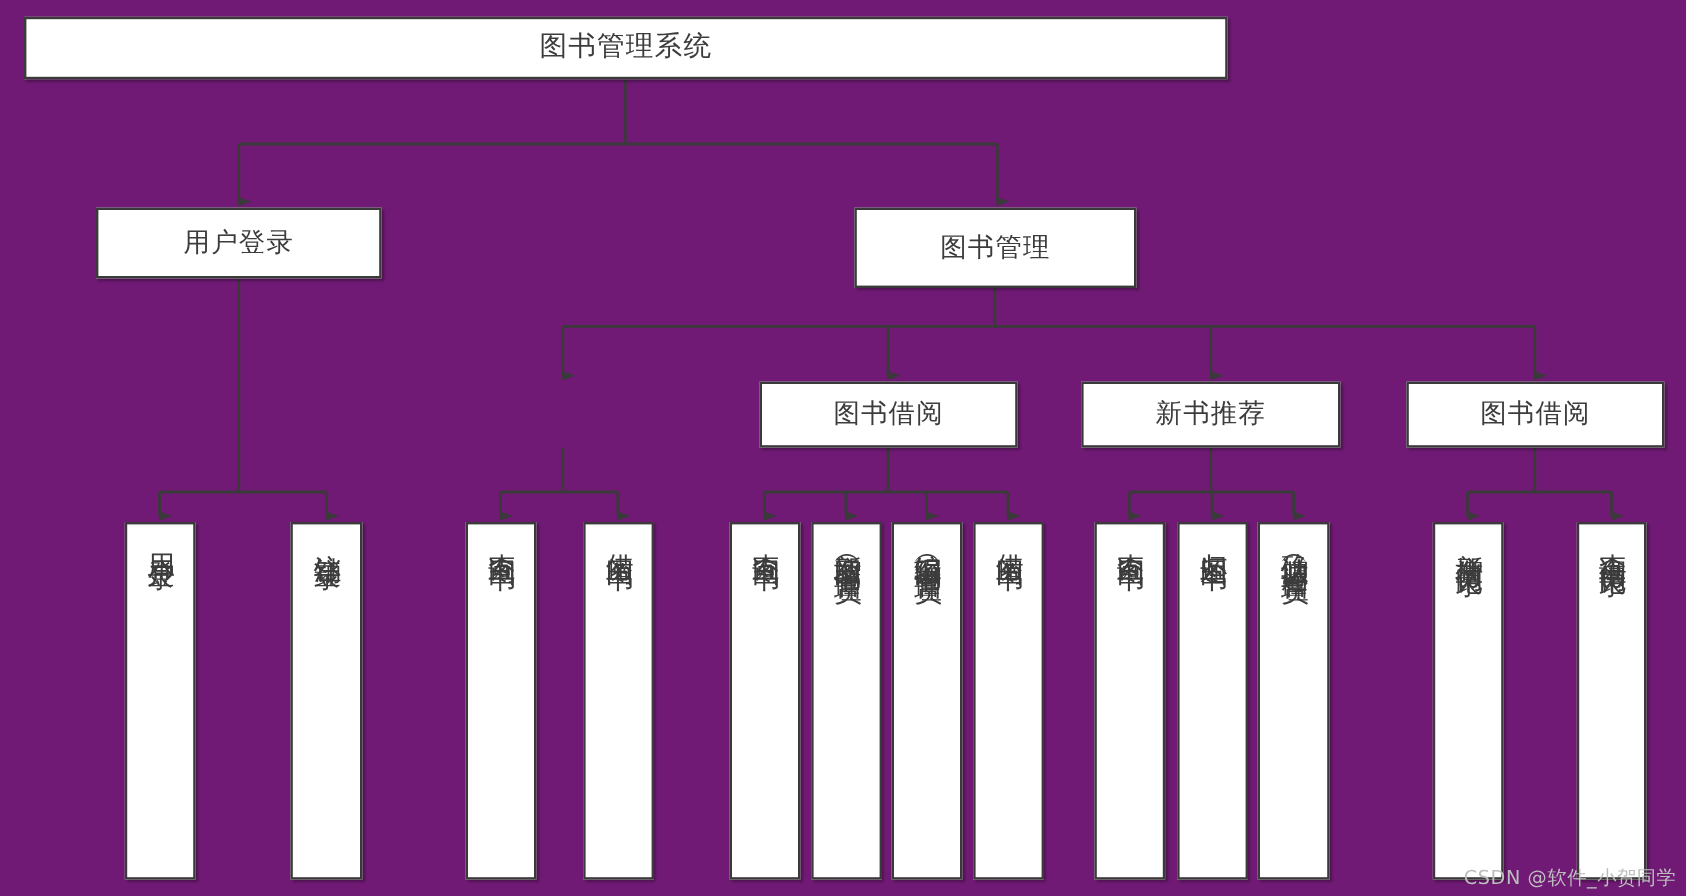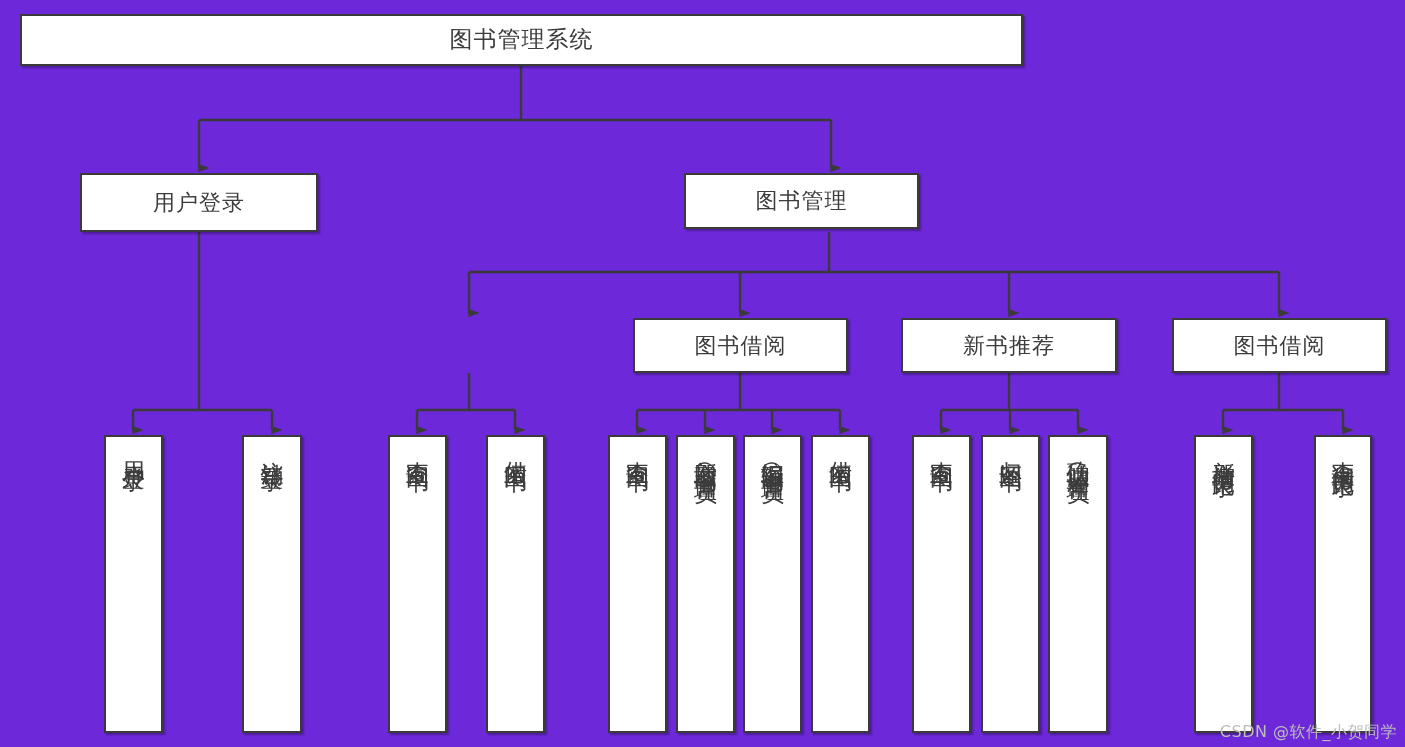--- a/index.html
+++ b/index.html
@@ -1,21 +1,21 @@
 <!DOCTYPE html>
 <html><head>
 <meta charset="utf-8">
 <style>
   html,body{margin:0;padding:0;background:#ffffff;}
   body{
     width:1405px;height:747px;
     font-family:"DejaVu Sans","Liberation Sans",sans-serif;
     overflow:hidden;
   }
-  #canvas{position:relative;width:1405px;height:747px;background:#6d28d9;}
+  #canvas{position:relative;width:1405px;height:747px;background:#701a75;}
   svg#wires{position:absolute;left:0;top:0;width:1405px;height:747px;}
 
   .node{
     position:absolute;
     box-sizing:border-box;
     background:#ffffff;
     border:2.2px solid #3a3a3a;
     box-shadow:2px 2px 2px rgba(0,0,0,0.30);
     display:flex;
     align-items:center;
@@ -110,21 +110,21 @@
     </g>
   </svg>
 
   <div class="node root" style="left:20px;top:14px;width:1003px;height:52px;">
     <span class="label">图书管理系统</span>
   </div>
 
   <div class="node" style="left:80px;top:173px;width:238px;height:59px;">
     <span class="label">用户登录</span>
   </div>
-  <div class="node" style="left:684px;top:173px;width:235px;height:56px;">
+  <div class="node" style="left:712px;top:173px;width:235px;height:67px;">
     <span class="label">图书管理</span>
   </div>
 
   <div class="node" style="left:633px;top:318px;width:215px;height:55px;">
     <span class="label">图书借阅</span>
   </div>
   <div class="node" style="left:901px;top:318px;width:216px;height:55px;">
     <span class="label">新书推荐</span>
   </div>
   <div class="node" style="left:1172px;top:318px;width:215px;height:55px;">

